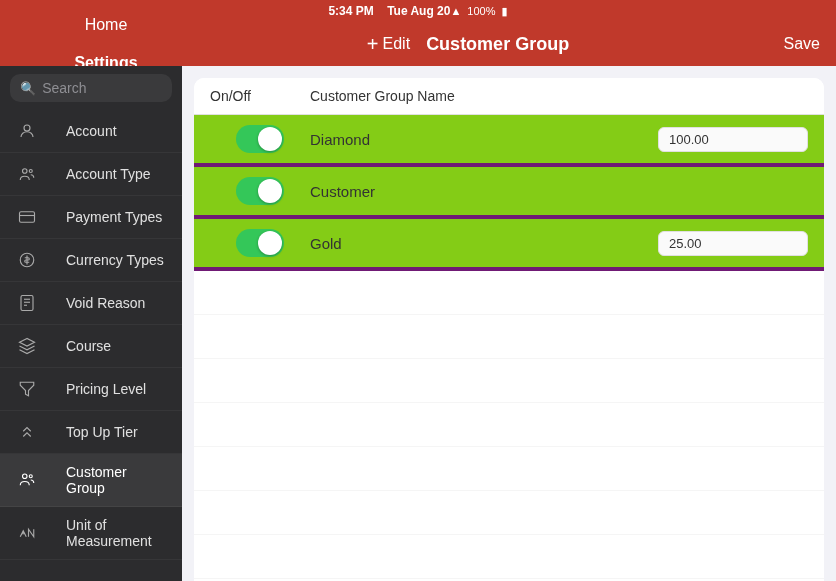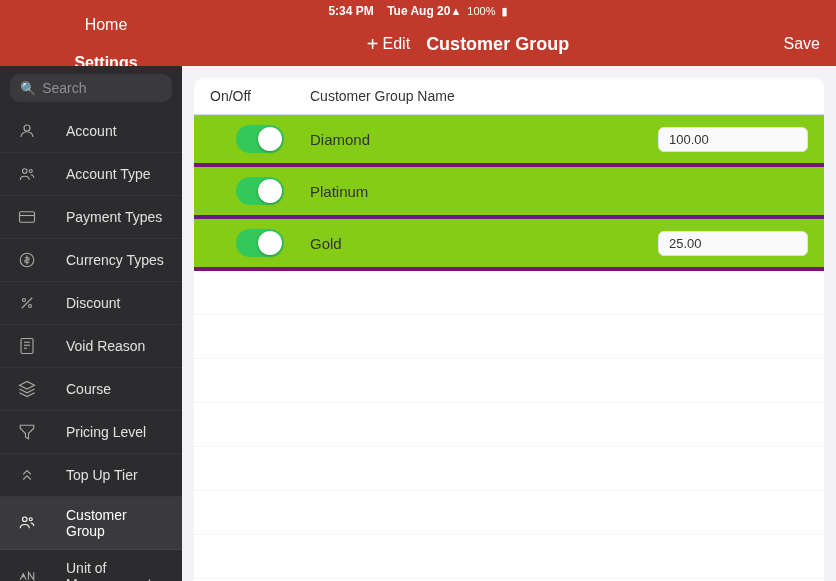--- a/index.html
+++ b/index.html
@@ -237,30 +237,20 @@
     <div class="sidebar-item">
       <div class="sidebar-icon">
         <svg viewBox="0 0 24 24">
             <circle cx="12" cy="12" r="9"></circle>
             <path d="M12 6v12M9 9h4.5a1.5 1.5 0 010 3H10.5a1.5 1.5 0 000 3H15"></path>
           </svg>
       </div>
       <span class="sidebar-label">Currency Types</span>
     </div>
 
-    <div class="sidebar-item">
-      <div class="sidebar-icon">
-        <svg viewBox="0 0 24 24">
-            <circle cx="8" cy="8" r="2"></circle>
-            <circle cx="16" cy="16" r="2"></circle>
-            <line x1="5" y1="19" x2="19" y2="5"></line>
-          </svg>
-      </div>
-      <span class="sidebar-label">Discount</span>
-    </div>
 
     <div class="sidebar-item">
       <div class="sidebar-icon">
         <svg viewBox="0 0 24 24">
             <rect x="4" y="2" width="16" height="20" rx="2"></rect>
             <line x1="8" y1="7" x2="16" y2="7"></line>
             <line x1="8" y1="11" x2="16" y2="11"></line>
             <line x1="8" y1="15" x2="12" y2="15"></line>
           </svg>
       </div>
@@ -333,21 +323,21 @@
           <div class="toggle"></div>
         </div>
         <div class="group-name-cell">Diamond</div>
         <div class="allowance-cell">100.00</div>
       </div>
 
       <div class="table-row">
         <div class="toggle-wrapper">
           <div class="toggle"></div>
         </div>
-        <div class="group-name-cell">Platinum</div>
+        <div class="group-name-cell">Customer</div>
       </div>
 
       <div class="table-row">
         <div class="toggle-wrapper">
           <div class="toggle"></div>
         </div>
         <div class="group-name-cell">Gold</div>
         <div class="allowance-cell">25.00</div>
       </div>
 

